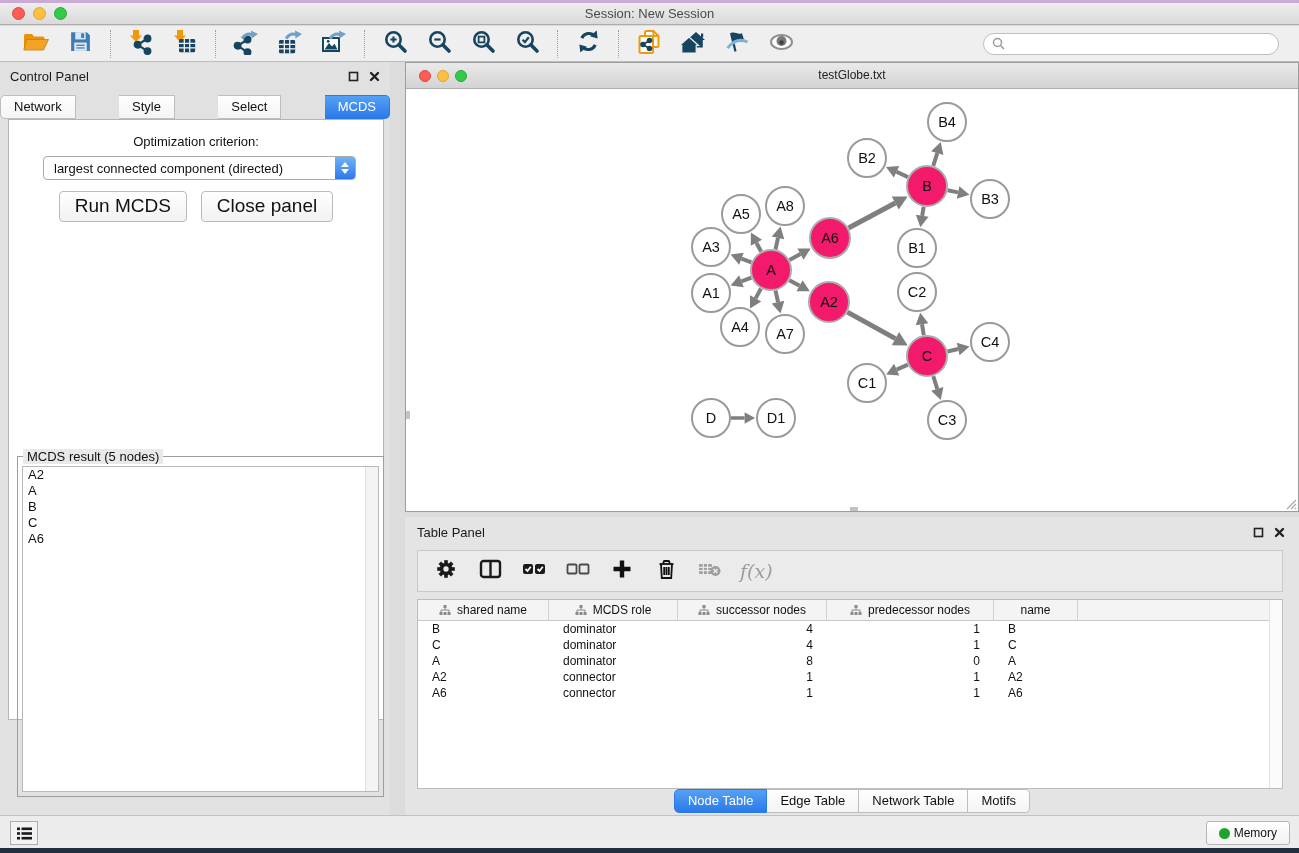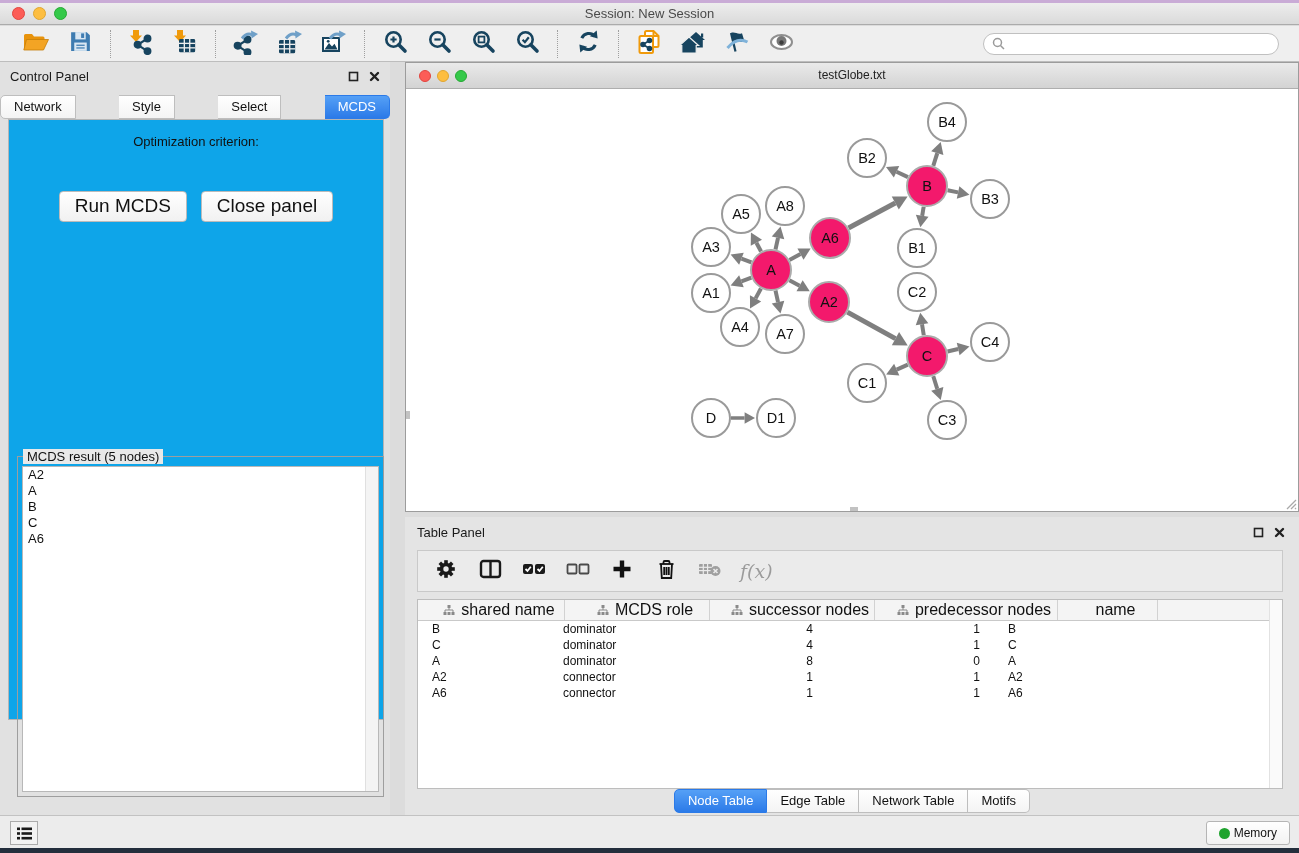--- a/index.html
+++ b/index.html
@@ -33,21 +33,21 @@
   .cp-header { position:absolute; left:0; top:0; width:100%; height:28px; display:flex; align-items:center; padding:0 10px; }
   .cp-title { font-size:13px; color:#1A1A1A; }
   .panel-winbtns { margin-left:auto; display:flex; gap:10px; align-items:center; }
   .panel-winbtn { cursor:pointer; display:flex; }
   .cp-tabs { position:absolute; left:0; top:33px; width:100%; display:flex; justify-content:space-between; }
   .seg-tab { background:linear-gradient(#FFFFFF,#F4F4F4); border:1px solid #BEBEBE; border-left:none;
     font-size:13px; padding:3px 13px 4px; color:#111; cursor:pointer; }
   .seg-tab:first-child { border-left:1px solid #BEBEBE; border-radius:5px 0 0 5px; }
   .seg-tab:last-child { border-radius:0 5px 5px 0; }
   .seg-tab.sel { background:linear-gradient(#55A0F6,#2B7AE8); border-color:#2B7AE8; color:#fff; }
-  .cp-box { position:absolute; left:8px; top:57px; width:376px; height:601px; background:#0ea5e9;
+  .cp-box { position:absolute; left:8px; top:57px; width:376px; height:601px; background:#ffffff;
     border:1px solid #B5B5B5; }
   .opt-label { position:absolute; left:0; top:14px; width:100%; text-align:center; font-size:13px; color:#111; }
   .dropdown { position:absolute; left:34px; top:36px; width:313px; height:24px; background:#fff;
     border:1px solid #ACACAC; border-radius:4px; display:flex; align-items:center; cursor:pointer; }
   .dd-text { flex:1; font-size:13px; padding:0 10px; color:#111; white-space:nowrap; overflow:hidden; }
   .dd-stepper { width:20px; height:22px; border-radius:0 3px 3px 0;
     background:linear-gradient(#71B2F9,#2F78E9); display:flex; flex-direction:column; align-items:center; justify-content:center; gap:2px; }
   .dd-stepper .tri-up { width:0; height:0; border-left:4px solid transparent; border-right:4px solid transparent; border-bottom:5px solid #fff; }
   .dd-stepper .tri-down { width:0; height:0; border-left:4px solid transparent; border-right:4px solid transparent; border-top:5px solid #fff; }
   .cp-buttons { position:absolute; left:0; top:71px; width:100%; display:flex; justify-content:center; gap:14px; }
@@ -75,22 +75,22 @@
   
   .table-panel { position:absolute; left:405px; top:517px; width:894px; height:298px; background:#E4E4E4; }
   .tp-header { position:absolute; left:0; top:0; width:100%; height:30px; display:flex; align-items:center; padding:0 14px 0 12px; }
   .tp-title { font-size:13px; color:#1A1A1A; }
   .tp-toolbar { position:absolute; left:12px; top:33px; width:866px; height:42px; background:#EBEBEB;
     border:1px solid #C9C9C9; display:flex; align-items:center; gap:16px; padding:0 14px; }
   .tp-tool { width:28px; height:28px; display:flex; align-items:center; justify-content:center; cursor:pointer; }
   .fx { font-family:"DejaVu Serif", serif; font-style:italic; font-size:19px; color:#9B9B9B; }
   .tbl { position:absolute; left:12px; top:82px; width:866px; height:190px; background:#fff; border:1px solid #BDBDBD; }
   .tbl-head { display:flex; height:21px; background:#F4F4F4; border-bottom:1px solid #C9C9C9; }
-  .tbl-hcell { display:flex; align-items:center; justify-content:center; gap:6px; font-size:16px; color:#111;
-    border-right:1px solid #D2D2D2; overflow:hidden;margin-left:16px; }
+  .tbl-hcell { display:flex; align-items:center; justify-content:center; gap:6px; font-size:12px; color:#111;
+    border-right:1px solid #D2D2D2; overflow:hidden; }
   .tbl-hcell:last-child { border-right:1px solid #D2D2D2; }
   .tbl-row { display:flex; height:16px; }
   .tbl-cell { font-size:12px; color:#111; line-height:16px; white-space:nowrap; overflow:hidden; }
   .tbl-scroll { position:absolute; right:0; top:0; bottom:0; width:13px; background:#FAFAFA; border-left:1px solid #E2E2E2; }
   .tp-tabs { position:absolute; left:0; top:272px; width:100%; display:flex; justify-content:center; }
 
   
   .statusbar { position:absolute; left:0; top:815px; width:1299px; height:33px; background:#ECECEC; border-top:1px solid #C2C2C2; }
   .list-btn { position:absolute; left:10px; top:5px; width:28px; height:24px; background:#F2F2F2;
     border:1px solid #ABABAB; display:flex; align-items:center; justify-content:center; cursor:pointer; }
@@ -316,20 +316,27 @@
       </span>
     </div>
     <div class="cp-tabs" id="cp-tabs">
         <div class="seg-tab">Network</div>
         <div class="seg-tab">Style</div>
         <div class="seg-tab">Select</div>
         <div class="seg-tab sel">MCDS</div>
       </div>
     <div class="cp-box">
       <div class="opt-label">Optimization criterion:</div>
+      <div class="dropdown">
+        <span class="dd-text">largest connected component (directed)</span>
+        <span class="dd-stepper">
+            <span class="tri-up"></span>
+            <span class="tri-down"></span>
+          </span>
+      </div>
       <div class="cp-buttons">
         <button class="btn">Run MCDS</button>
         <button class="btn">Close panel</button>
       </div>
       <div class="groupbox">
         <span class="gb-legend">MCDS result (5 nodes)</span>
         <div class="gb-list" id="mcds-list">
           <div class="gb-item">A2</div>
             <div class="gb-item">A</div>
             <div class="gb-item">B</div>

